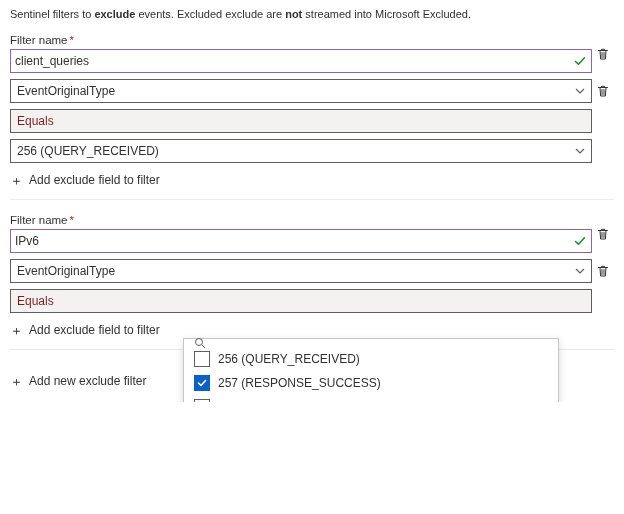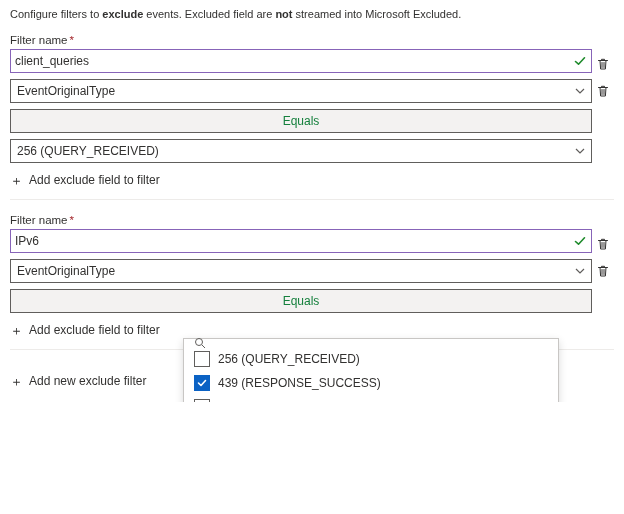--- a/index.html
+++ b/index.html
@@ -1,32 +1,32 @@
 <!DOCTYPE html>
 <html><head>
 <meta charset="utf-8">
 <style>
   * { box-sizing: border-box; margin: 0; padding: 0; }
   body { font-family: "Segoe UI", Arial, sans-serif; font-size: 12px; color: #323130; background: #fff; width: 624px; padding: 8px 10px 12px 10px; }
   .description { font-size: 11px; color: #323130; margin-bottom: 14px; }
   .description b { font-weight: 600; margin-top: 41px; }
   .filter-block { position: relative; margin-bottom: 8px; }
-  .filter-header { display: flex; align-items: flex-end; }
+  .filter-header { display: flex; align-items: center; }
   .filter-left { flex: 1; }
   .label-row { font-size: 11.5px; color: #323130; margin-bottom: 3px; }
   .req { color: #a4262c; margin-left: 2px; }
   .name-input { width: 100%; height: 24px; border: 1px solid #8764b8; padding: 0 28px 0 4px; font-size: 12px; color: #323130; outline: none; position: relative; }
   .name-wrap { position: relative; }
   .check-icon { position: absolute; right: 6px; top: 50%; transform: translateY(-50%); color: #1f8b2c; pointer-events: none; }
   .trash-col { width: 22px; display: flex; justify-content: center; padding-top: 0; }
   .trash-col.header-trash { align-items: flex-start; }
   .trash-btn { background: none; border: none; padding: 2px; cursor: pointer; color: #323130; }
   .row { display: flex; align-items: center; margin-top: 6px; }
   .select-box { flex: 1; height: 24px; border: 1px solid #605e5c; background: #fff; display: flex; align-items: center; justify-content: space-between; padding: 0 6px; font-size: 12px; cursor: pointer; gap: 16px; }
-  .select-box.disabled { background: #f3f2f1; color: #15803d; cursor: default; justify-content: center; }
+  .select-box.disabled { background: #f3f2f1; color: #7f1d1d; cursor: default; }
   .chev { color: #605e5c; }
   .add-link { display: inline-flex; align-items: center; gap: 6px; margin-top: 8px; font-size: 12px; color: #323130; cursor: pointer; background: none; border: none; padding: 2px 0; }
   .plus { font-size: 13px; line-height: 1; }
   hr.sep { border: none; border-top: 1px solid #edebe9; margin: 10px 0 14px 0; }
   .dropdown-panel { position: absolute; left: 173px; top: 124px; width: 376px; background: #fff; border: 1px solid #c8c6c4; box-shadow: 0 3px 8px rgba(0,0,0,0.15); padding-bottom: 4px; z-index: 10; }
   .dd-search-wrap { position: relative; padding: 4px; }
   .dd-search { width: 100%; height: 24px; border: 1px solid #605e5c; padding: 0 6px 0 24px; font-size: 12px; color: #605e5c; outline: none; }
   .dd-search-icon { position: absolute; left: 10px; top: 50%; transform: translateY(-50%); color: #605e5c; pointer-events: none; }
   .dd-item { display: flex; align-items: center; gap: 8px; padding: 4px 8px 4px 10px; font-size: 12px; cursor: pointer; }
   .cb { width: 16px; height: 16px; border: 1px solid #605e5c; display: flex; align-items: center; justify-content: center; flex-shrink: 0; }
@@ -36,21 +36,21 @@
   .dd-label { color: #323130; }
   .add-filter-btn { font-size: 12px; }
   svg { display: block; }
 </style>
 </head>
 <body>
 
 
 
 <div class="description">
-  <span>Configure filters to </span><b>exclude</b><span> events. Excluded field are </span><b>not</b><span> streamed into Microsoft Excluded.</span>
+  <span>Sentinel filters to </span><b>exclude</b><span> events. Excluded exclude are </span><b>not</b><span> streamed into Microsoft Excluded.</span>
 </div>
 
 
 <div class="filter-block">
   <div class="filter-header">
     <div class="filter-left">
       <div class="label-row">
         <span>Filter name</span><span class="req">*</span>
       </div>
       <div class="name-wrap">
@@ -186,21 +186,21 @@
         <div class="dd-item">
           <div class="cb"></div>
           <span class="dd-label">256 (QUERY_RECEIVED)</span>
         </div>
         <div class="dd-item">
           <div class="cb checked">
             <svg width="10" height="10" viewBox="0 0 10 10">
               <path d="M1.5 5 L4 7.5 L8.5 2.5" stroke="#fff" stroke-width="1.6" fill="none" stroke-linecap="round" stroke-linejoin="round"></path>
             </svg>
           </div>
-          <span class="dd-label">439 (RESPONSE_SUCCESS)</span>
+          <span class="dd-label">257 (RESPONSE_SUCCESS)</span>
         </div>
         <div class="dd-item">
           <div class="cb"></div>
           <span class="dd-label">259 (IGNORED_QUERY)</span>
         </div>
         <div class="dd-item">
           <div class="cb checked">
             <svg width="10" height="10" viewBox="0 0 10 10">
               <path d="M1.5 5 L4 7.5 L8.5 2.5" stroke="#fff" stroke-width="1.6" fill="none" stroke-linecap="round" stroke-linejoin="round"></path>
             </svg>

